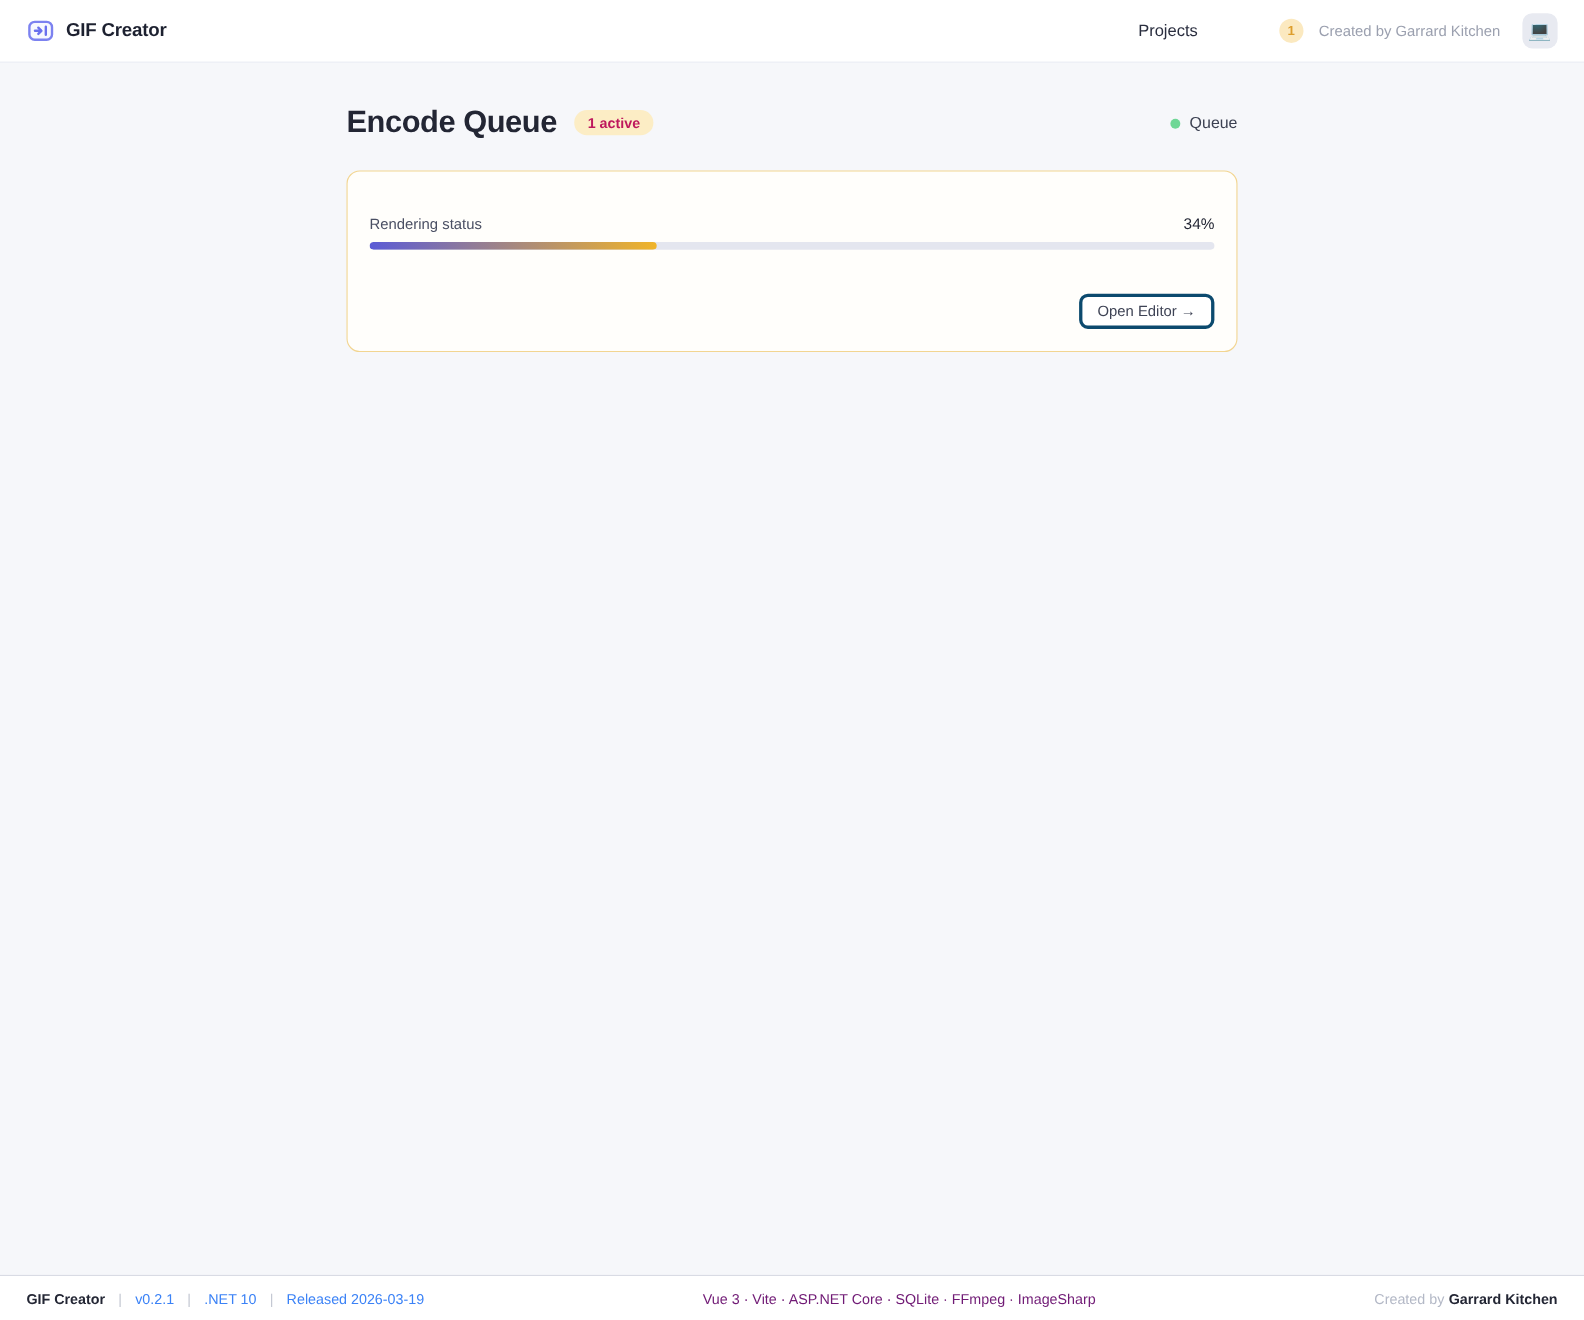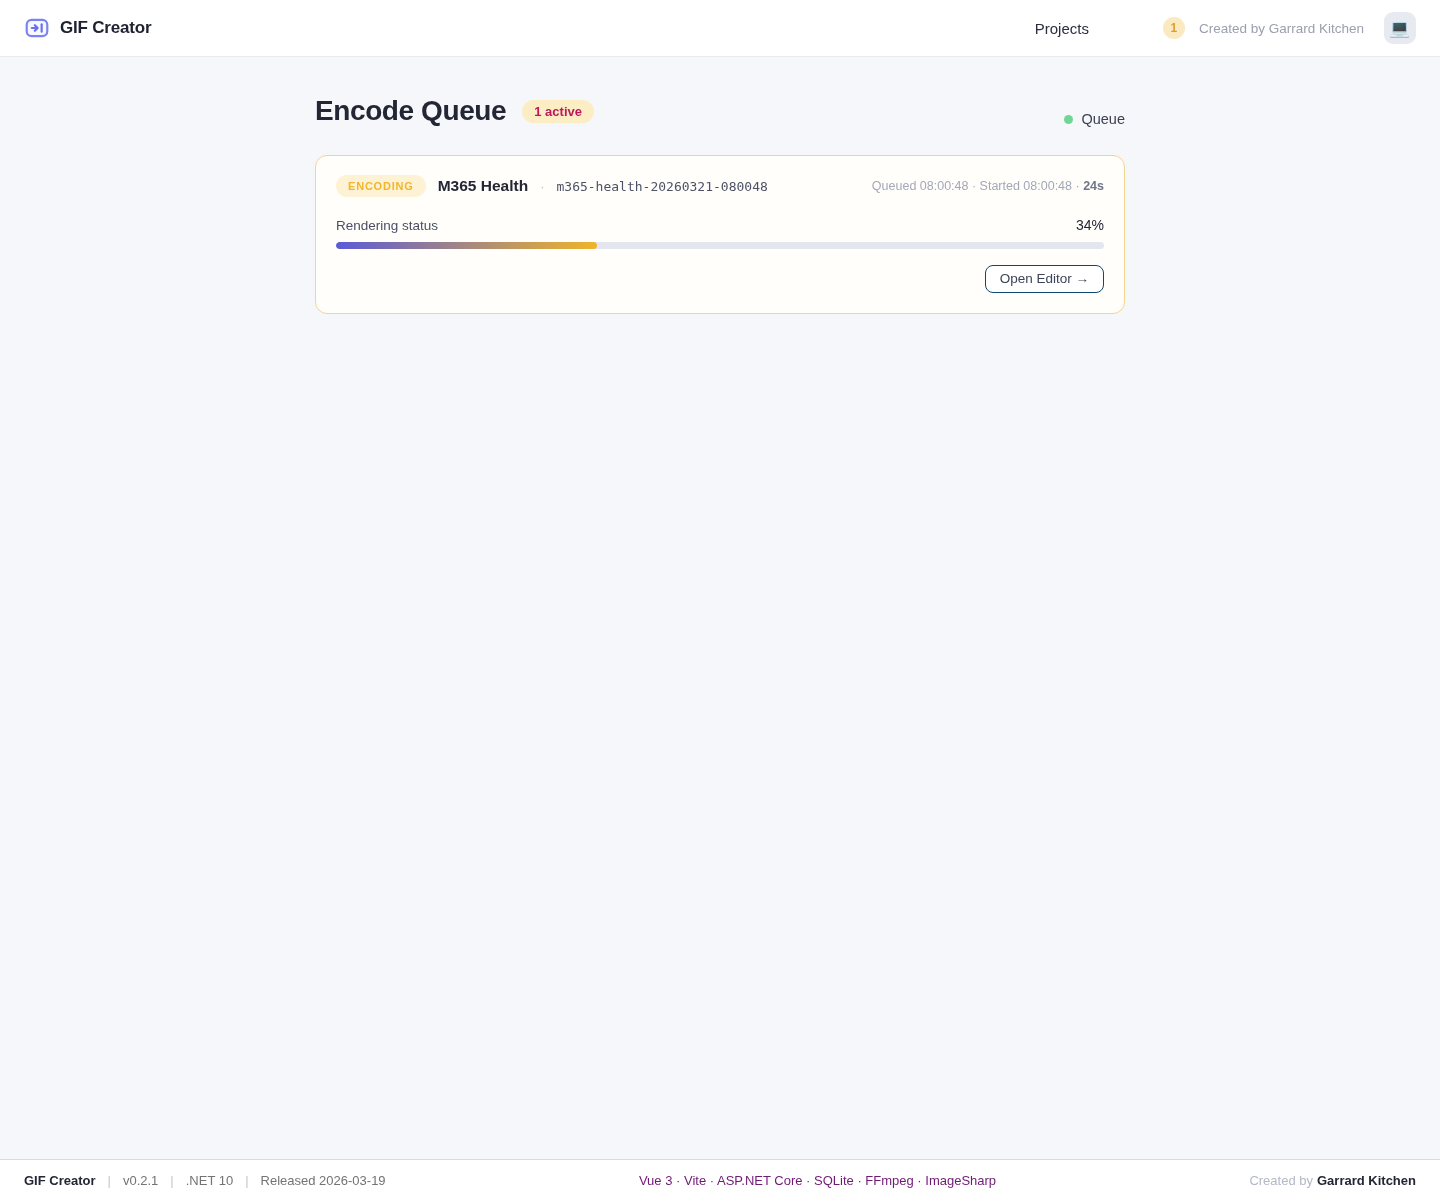--- a/index.html
+++ b/index.html
@@ -38,21 +38,21 @@
   .avatar {
     width: 32px; height: 32px; border-radius: 9px;
     background: #e8eaf1; font-size: 17px;
     display: inline-flex; align-items: center; justify-content: center;
     cursor: pointer;
   }
 
   
   .main { flex: 1 1 auto; }
   .container { width: 810px; margin: 0 auto; padding-top: 38px; }
-  .title-row { display: flex; align-items: flex-end; justify-content: space-between; }
+  .title-row { display: flex; align-items: flex-start; justify-content: space-between; }
   .title-left { display: flex; align-items: center; gap: 16px; }
   .page-title { font-size: 28px; font-weight: 700; color: #232634; letter-spacing: -0.4px; }
   .active-badge {
     background: #fcedc5; color: #be185d;
     font-size: 13px; font-weight: 600;
     padding: 4px 12px; border-radius: 999px;
   }
   .live { display: flex; align-items: center; gap: 8px; margin-top: 9px; }
   .live-dot { width: 9px; height: 9px; border-radius: 50%; background: #6fd796; }
   .live-label { font-size: 14.5px; color: #3c4152; }
@@ -87,45 +87,46 @@
     background: #e4e6ef; overflow: hidden;
   }
   .progress-fill {
     height: 100%; border-radius: 999px;
     background: linear-gradient(90deg, #5b5bd6, #f0b429);
   }
 
   .card-actions { display: flex; justify-content: flex-end; margin-top: 16px; }
   .open-editor-btn {
     background: #ffffff;
-    border: 1px solid #0c4a6e;
+    border: 3px solid #0c4a6e;
     border-radius: 8px;
     padding: 5px 14px 6px 14px;
     font-size: 13.5px;
     font-family: "Liberation Sans", sans-serif;
     color: #3e4355;
     cursor: pointer;
+    margin-top: 24px;
   }
 
   
   .footer {
     height: 41px;
     background: #ffffff;
     border-top: 1px solid #d9dbe4;
     display: flex;
     align-items: center;
     justify-content: space-between;
     padding: 0 24px;
     font-size: 13px;
     flex-shrink: 0;
   }
   .footer-left { display: flex; align-items: center; gap: 12px; }
   .footer-app { font-weight: 700; color: #232634; }
   .pipe-sep { color: #c3c7d2; }
-  .footer-item { color: #737373; }
+  .footer-item { color: #3b82f6; }
   .footer-stack { color: #701a75; }
   .footer-right { color: #b3b8c6; }
   .footer-right b { color: #232634; font-weight: 700; margin-left: 4px; margin-top: 40px; }
 </style>
 </head>
 <body>
 
 <header class="header">
   <div class="brand">
     <span class="brand-icon">
@@ -153,32 +154,20 @@
         <h1 class="page-title">Encode Queue</h1>
         <span class="active-badge">1 active</span>
       </div>
       <div class="live">
         <span class="live-dot"></span>
         <span class="live-label">Queue</span>
       </div>
     </div>
 
     <section class="card">
-      <div class="card-head">
-        <div class="card-head-left">
-          <span class="status-badge">ENCODING</span>
-          <span class="job-name">M365 Health</span>
-          <span class="dot-sep">·</span>
-          <span class="job-id">m365-health-20260321-080048</span>
-        </div>
-        <div class="job-meta">
-          <span>Queued 08:00:48 · Started 08:00:48 ·</span>
-          <span class="job-elapsed">24s</span>
-        </div>
-      </div>
 
       <div class="progress-row">
         <span class="stage-label">Rendering status</span>
         <span class="progress-pct">34%</span>
       </div>
       <div class="progress-track">
         <div class="progress-fill" style="width: 34%;"></div>
       </div>
 
       <div class="card-actions">

